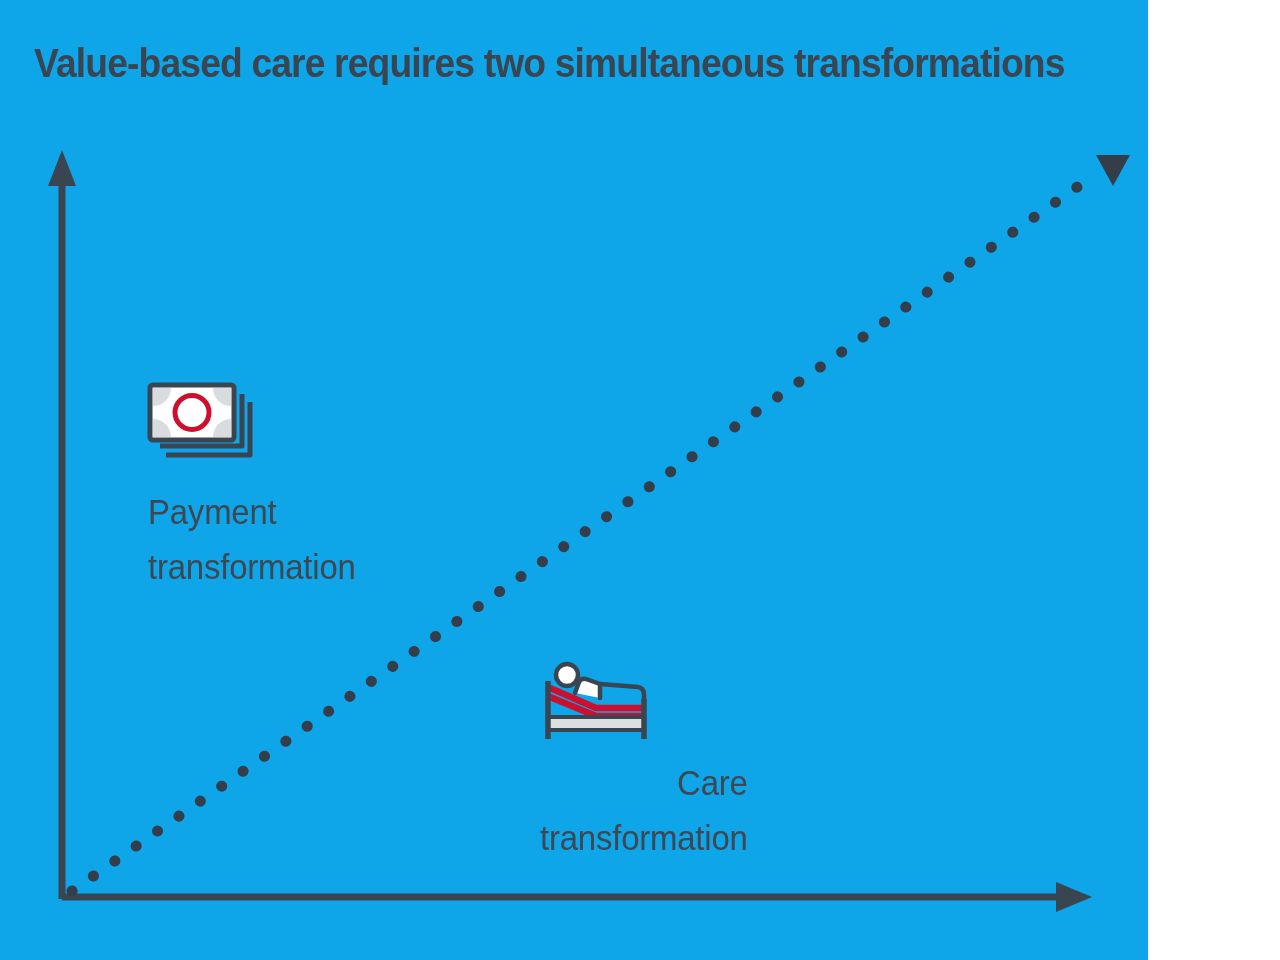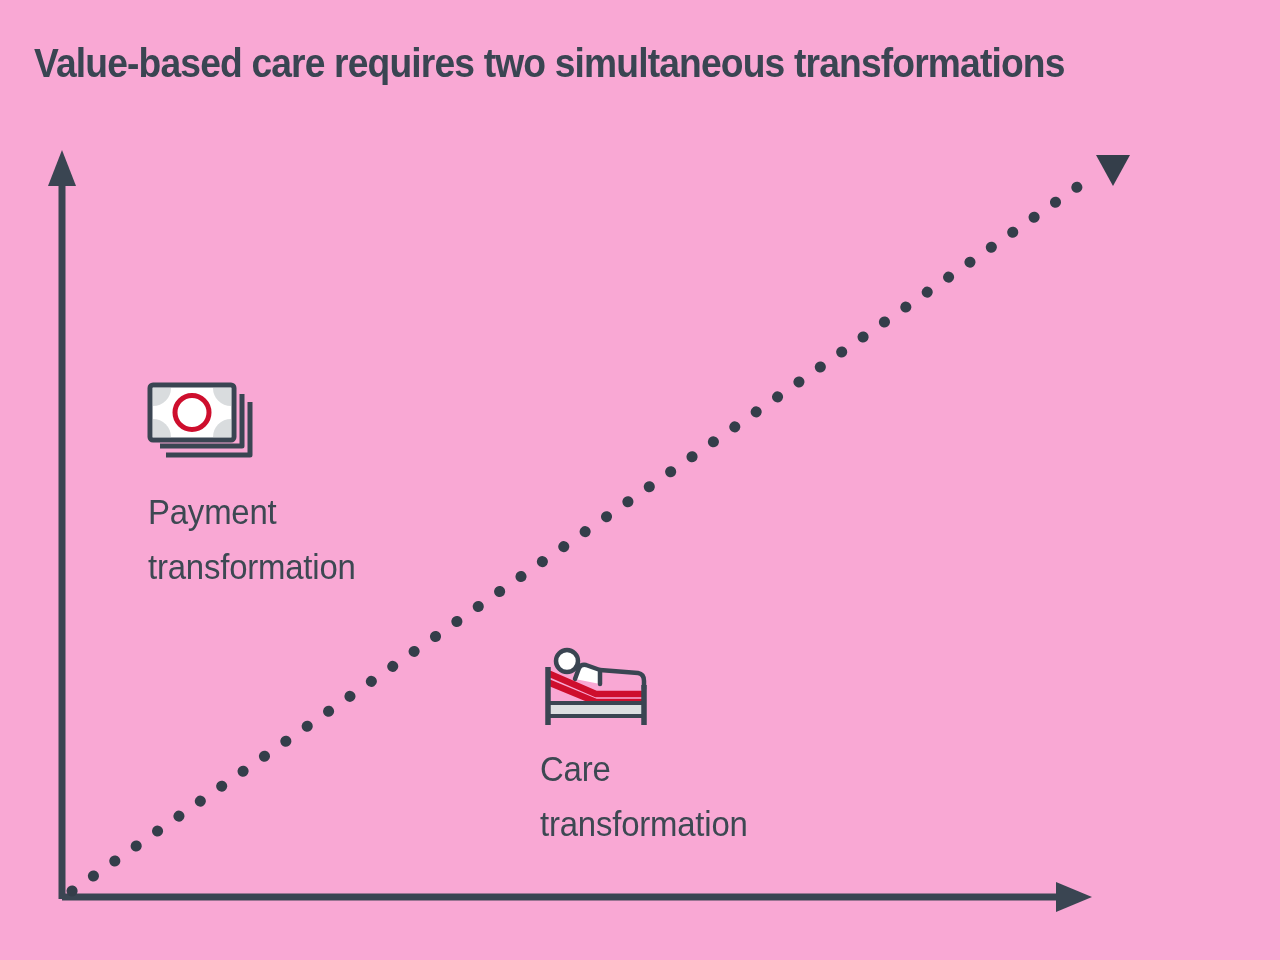--- a/index.html
+++ b/index.html
@@ -5,23 +5,23 @@
   html, body {
     margin: 0;
     padding: 0;
     background: #ffffff;
   }
   body {
     font-family: "Liberation Sans", sans-serif;
   }
   #slide {
     position: relative;
-    width: 1280px;
+    width: 1148px;
     height: 960px;
-    background: #f9a8d4;
+    background: #0ea5e9;
     overflow: hidden;
   }
 
   
   #slide-title {
     position: absolute;
     left: 34px;
     top: 40px;
     width: 1200px;
     font-family: "Liberation Sans", sans-serif;
@@ -43,21 +43,21 @@
     width: 1280px;
     height: 960px;
   }
 
   
   .marker-group {
     position: absolute;
     margin-left: 28px;
   }
   #payment-marker { left: 118px; top: 380px; }
-  #care-marker    { left: 510px; top: 645px; }
+  #care-marker    { left: 510px; top: 659px; text-align: right; }
 
   .marker-icon {
     display: block;
   }
   .marker-label {
     font-family: "Liberation Sans", sans-serif;
     font-size: 35px;
     font-weight: 400;
     color: #3d4852;
     line-height: 1.58;

